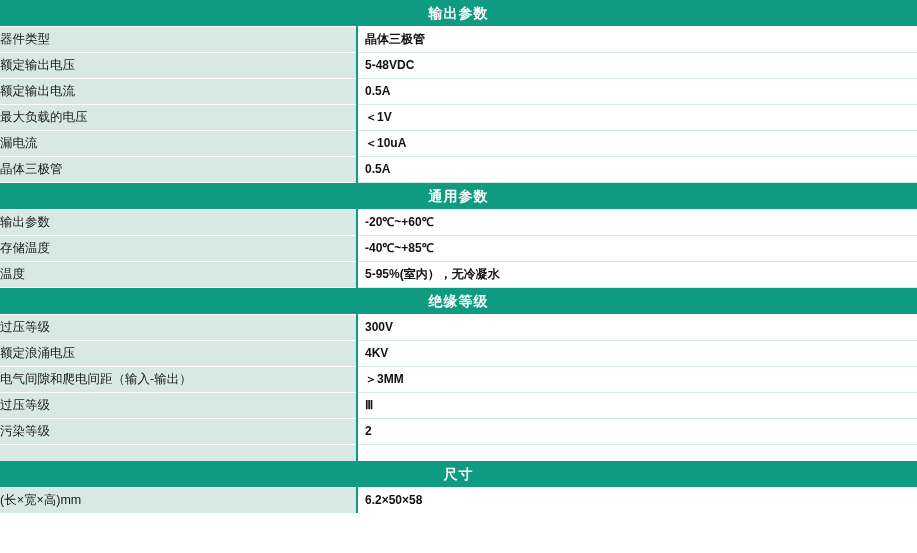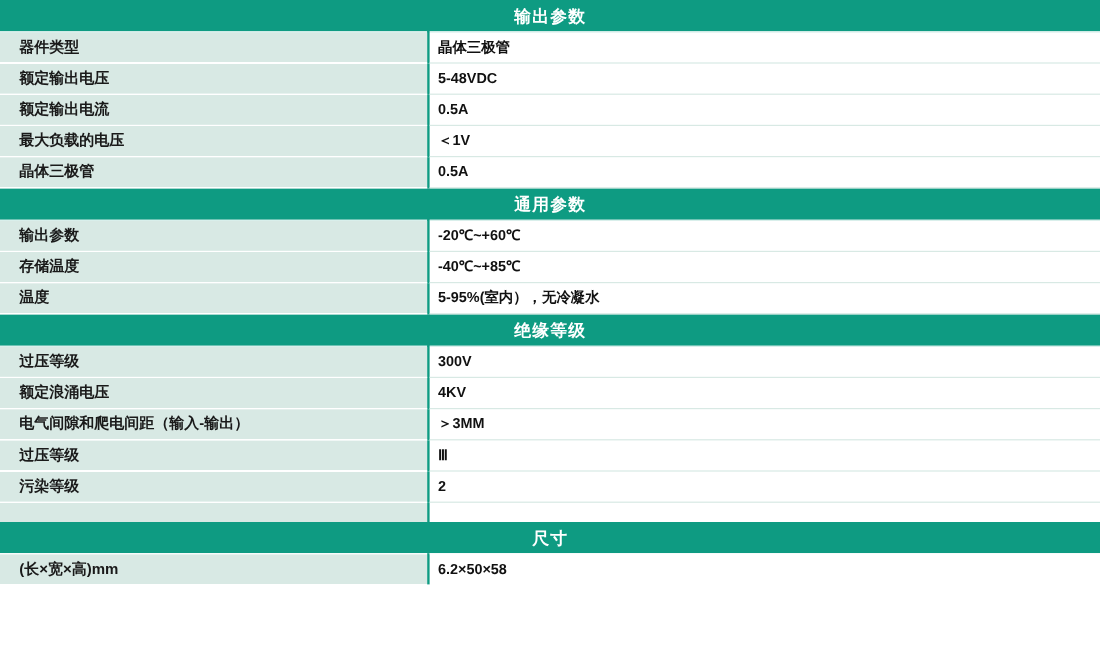--- a/index.html
+++ b/index.html
@@ -34,24 +34,24 @@
     line-height: 26px;
     letter-spacing: 1px;
     border-bottom: 1px solid #ffffff;
   }
   
   td.label {
     width: 357px;
     background: #d8e9e4;
     color: #1a1a1a;
     font-size: 12.5px;
-    font-weight: bold;
+    font-weight: normal;
     height: 25px;
     line-height: 25px;
-    padding-left: 16px;
+    padding-left: 0;
     border-bottom: 1px solid #ffffff;
     border-right: 2px solid #0e9b82;
     white-space: nowrap;
     overflow: hidden;
   }
   
   td.value {
     background: #ffffff;
     color: #111111;
     font-size: 12px;
@@ -96,20 +96,24 @@
       <td class="label">额定输出电压</td>
       <td class="value">5-48VDC</td>
     </tr>
     <tr>
       <td class="label">额定输出电流</td>
       <td class="value">0.5A</td>
     </tr>
     <tr>
       <td class="label">最大负载的电压</td>
       <td class="value">＜1V</td>
+    </tr>
+    <tr>
+      <td class="label">漏电流</td>
+      <td class="value">＜10uA</td>
     </tr>
     <tr>
       <td class="label">晶体三极管</td>
       <td class="value">0.5A</td>
     </tr>
 
     <tr class="section-row">
       <td colspan="2">通用参数</td>
     </tr>
     <tr>

